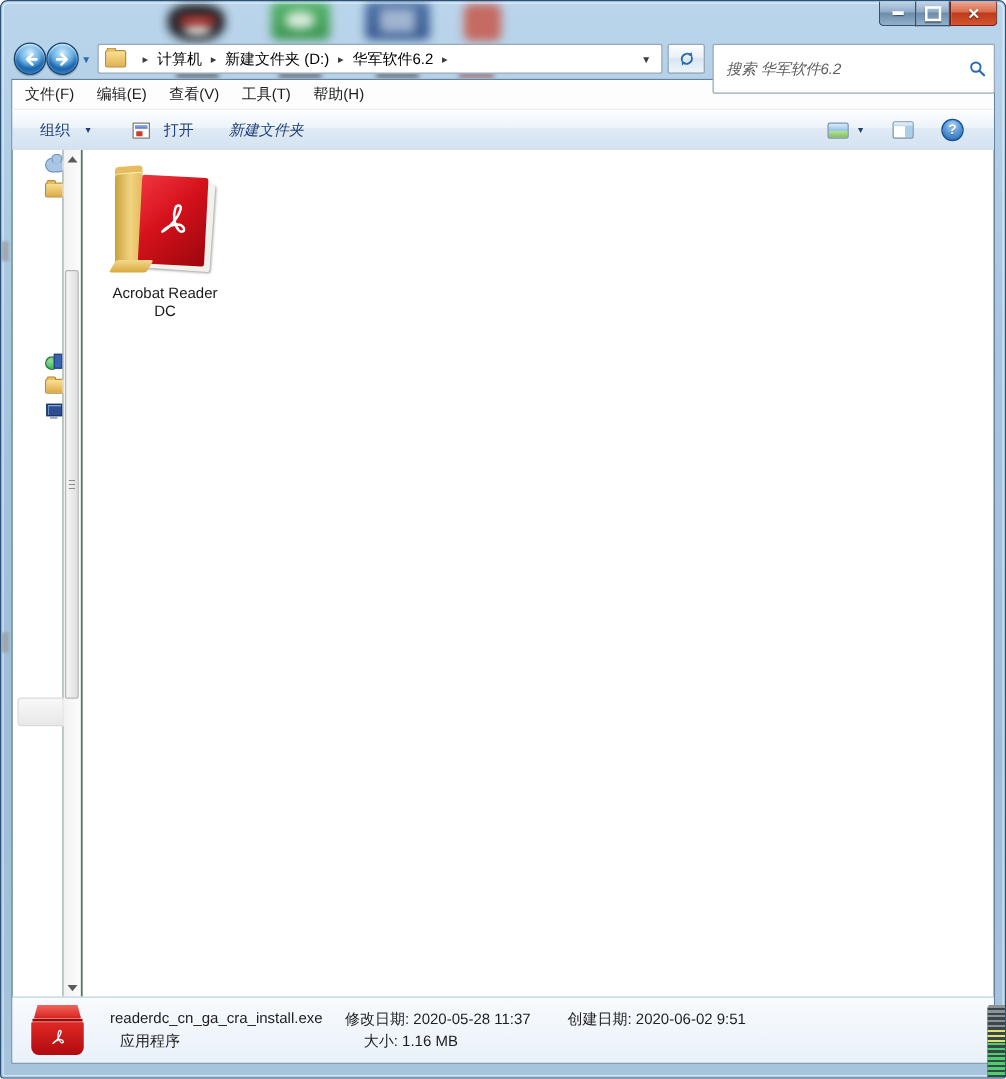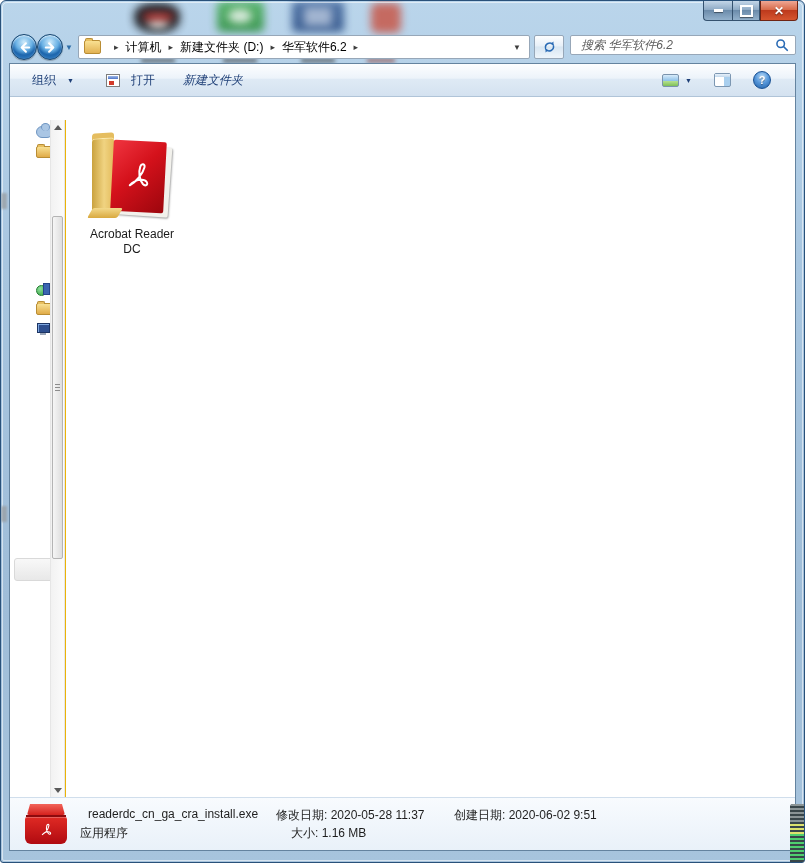--- a/index.html
+++ b/index.html
@@ -42,21 +42,21 @@
   .addr-folder{width:15px;height:12px;margin:0 6px 0 5px;position:relative;flex:0 0 auto;
     background:linear-gradient(180deg,#f9e092 0%,#e2b253 100%);border:1px solid #b98d34;border-radius:2px;}
   .addr-folder::before{content:"";position:absolute;top:-3px;left:0;width:6px;height:2px;
     background:#e8c061;border:1px solid #b98d34;border-bottom:none;border-radius:2px 2px 0 0;}
   .crumb-sep{font-size:9px;color:#3c3c3c;padding:0 7px;}
   .crumb{white-space:nowrap;cursor:default;}
   .addr-caret{margin-left:auto;margin-right:8px;font-size:8px;color:#3c3c3c;}
   .refreshbtn{position:absolute;left:525px;top:1px;width:30px;height:24px;box-sizing:border-box;
     border:1px solid #97a7b8;border-radius:2px;background:linear-gradient(180deg,#fdfeff,#e8f0f8 45%,#d8e6f2 50%,#eef5fb);
     display:flex;align-items:center;justify-content:center;}
-  .searchbox{position:absolute;left:561px;top:1px;right:0;height:20px;background:#fff;
+  .searchbox{position:absolute;left:561px;top:1px;right:0;height:40px;background:#fff;
     border:1px solid #97a7b8;border-radius:2px;box-sizing:border-box;display:flex;align-items:center;gap:37px;}
   .searchbox input{flex:1;border:none;outline:none;background:transparent;margin-left:8px;
     font-family:"Liberation Sans",sans-serif;font-size:12px;}
   .searchbox input::placeholder{font-style:italic;color:#5d5d5d;opacity:1;}
   .search-mag{margin-right:7px;flex:0 0 auto;}
 
   
   .client{position:absolute;left:8px;right:8px;top:62px;bottom:11px;background:#fff;
     border:1px solid #64839f;box-sizing:border-box;z-index:30;}
   .menubar{height:23px;background:#fdfdfd;display:flex;align-items:center;font-size:12px;color:#1e1e1e;
@@ -79,21 +79,21 @@
   .preview-ico{width:17px;height:14px;border:1px solid #7c97b2;border-radius:2px;box-sizing:border-box;
     background:linear-gradient(90deg,#ffffff 0 58%,#a9cfee 58% 100%);position:relative;}
   .preview-ico::before{content:"";position:absolute;top:0;left:0;right:0;height:3px;
     background:linear-gradient(180deg,#e8f2fb,#c2d8ec);}
   .help-ico{width:18px;height:18px;border-radius:50%;border:1px solid #174f92;box-sizing:border-box;
     background:radial-gradient(circle at 50% 30%,#bcdcf6 0%,#5a9adc 45%,#1d5fa8 100%);
     color:#fff;font-size:11px;font-weight:bold;display:flex;align-items:center;justify-content:center;
     text-shadow:0 1px 1px rgba(0,0,0,.4);}
 
   
-  .body{position:absolute;left:0;right:0;top:56px;bottom:52px;background:#eab308;overflow:hidden;}
+  .body{position:absolute;left:0;right:0;top:56px;bottom:52px;background:#14532d;overflow:hidden;}
   .sidebar{position:absolute;left:0;top:0;bottom:0;width:40px;background:#fff;}
   .side-ico{position:absolute;left:26px;}
   .tree-highlight{position:absolute;left:4px;top:438px;width:44px;height:23px;border:1px solid #d9d9d9;
     border-radius:3px;background:linear-gradient(180deg,#f8f8f8,#e8e8e8);box-sizing:border-box;}
   .cloud-ico{top:6px;width:15px;height:10px;background:#aac6e4;border:1px solid #7096c2;border-radius:6px;position:absolute;}
   .cloud-ico::before{content:"";position:absolute;top:-4px;left:4px;width:7px;height:7px;background:#aac6e4;
     border:1px solid #7096c2;border-radius:50%;border-bottom:none;}
   .folder-mini{width:14px;height:10px;background:linear-gradient(180deg,#f8e092 0%,#e0ab48 100%);
     border:1px solid #b98d34;border-radius:2px;position:absolute;}
   .folder-mini::before{content:"";position:absolute;top:-3px;left:0;width:6px;height:2px;background:#e8c061;
@@ -157,21 +157,21 @@
   .redbox-md .rb-top{height:11px;}
   .redbox-md .rb-front{height:27px;}
 
   
   .details{position:absolute;left:0;right:0;bottom:0;height:52px;
     background:linear-gradient(180deg,#f8fbfe 0%,#e9f1f9 100%);border-top:1px solid #d0deec;font-size:12px;}
   .d-ico{position:absolute;left:15px;top:6px;}
   .d-filename{position:absolute;left:78px;top:9px;color:#1e1e1e;}
   .d-modified{position:absolute;left:266px;top:9px;color:#1e1e1e;}
   .d-created{position:absolute;left:444px;top:9px;color:#1e1e1e;}
-  .d-type{position:absolute;left:70px;top:27px;color:#1e1e1e;}
+  .d-type{position:absolute;left:86px;top:27px;color:#1e1e1e;}
   .d-size{position:absolute;left:281px;top:27px;color:#1e1e1e;}
 
   
   .gadget{position:absolute;right:0;bottom:0;width:14px;height:58px;z-index:70;border-radius:3px 0 0 0;
     background:#39464a;overflow:hidden;}
   .g1{height:20px;background:repeating-linear-gradient(180deg,#8a9496 0 2px,#39464a 2px 4px);}
   .g2{height:10px;background:repeating-linear-gradient(180deg,#dce26e 0 2px,#39464a 2px 4px);}
   .g3{height:28px;background:repeating-linear-gradient(180deg,#4ecf6e 0 2px,#39464a 2px 4px);}
   .border-smudge{position:absolute;left:0;width:6px;height:16px;background:#9aa0a6;filter:blur(1px);opacity:.8;z-index:55;}
 </style>
@@ -243,20 +243,27 @@
       <input type="text" placeholder="搜索 华军软件6.2" style="">
       <svg class="search-mag" width="14" height="14" viewBox="0 0 16 16">
         <circle cx="6.5" cy="6.5" r="4.3" stroke="#2a6bb5" stroke-width="1.8" fill="none"></circle>
         <path d="M10 10 L14 14" stroke="#2a6bb5" stroke-width="2" stroke-linecap="round"></path>
       </svg>
     </div>
   </div>
 
   <div class="client">
 
+    <div class="menubar">
+      <span class="menu-item">文件(F)</span>
+      <span class="menu-item">编辑(E)</span>
+      <span class="menu-item">查看(V)</span>
+      <span class="menu-item">工具(T)</span>
+      <span class="menu-item">帮助(H)</span>
+    </div>
 
     <div class="toolbar">
       <div class="tb-item tb-organize">
         <span>组织</span>
         <span class="tb-caret">▼</span>
       </div>
       <div class="tb-item tb-open">
         <div class="open-ico"></div>
         <span>打开</span>
       </div>

